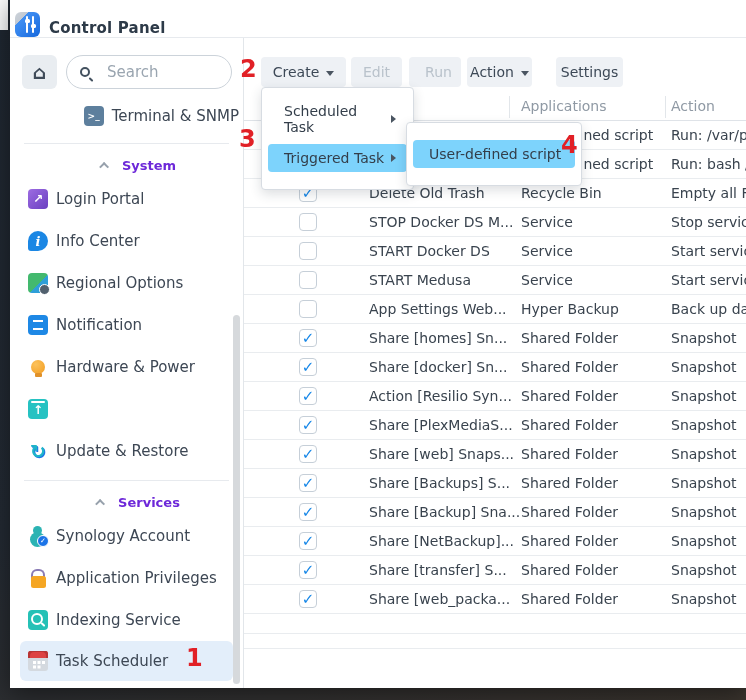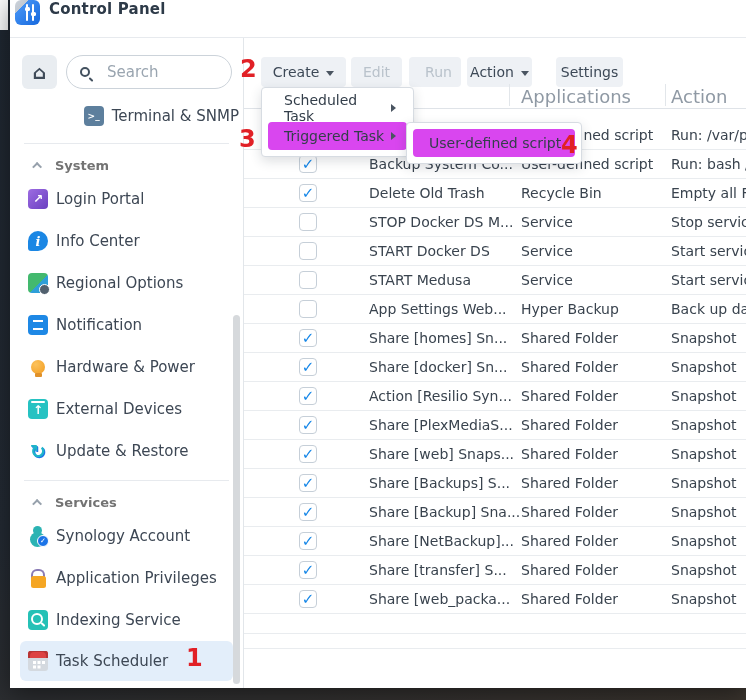--- a/index.html
+++ b/index.html
@@ -11,21 +11,21 @@
   }
   
   .desktop-sliver { position:absolute; left:0; top:0; width:8px; height:30px; background:#fafbfc; }
 
   .window {
     position:absolute; left:10px; top:0; right:0; height:688px;
     background:#fff; overflow:hidden; display:flex; flex-direction:column;
     box-shadow: 0 6px 24px rgba(0,0,0,.45);
   }
   
-  .titlebar { height:38px; flex:none; display:flex; align-items:flex-start; padding-left:5px; border-bottom:1px solid #e7eaee; background:#fff; }
+  .titlebar { height:38px; flex:none; display:flex; align-items:flex-end; padding-left:5px; border-bottom:1px solid #e7eaee; background:#fff; }
   .app-icon { width:25px; height:25px; border-radius:6px; position:relative; flex:none;
     background: linear-gradient(135deg,#cdd3da 0%, #c2c9d2 28%, #3f8ef2 28%, #1668dd 100%); }
   .app-icon::before { content:""; position:absolute; left:11px; top:4px; width:2px; height:17px; background:#fff; border-radius:1px; box-shadow:6px 0 0 #fff; }
   .app-icon::after  { content:""; position:absolute; left:9.5px; top:7px; width:5px; height:4px; background:#fff; border-radius:1.5px; box-shadow:6px 5px 0 #fff; }
   .title { margin-left:9px; font-size:15px; font-weight:bold; color:#2d3a48; letter-spacing:.2px; }
 
   .app { flex:1; display:flex; min-height:0; }
 
   
   .sidebar { width:234px; flex:none; border-right:1px solid #e2e6ea; position:relative; padding-top:17px; overflow:hidden; background:#fff; }
@@ -35,21 +35,21 @@
   .search-box { flex:1; height:34px; border:1px solid #ccd3da; border-radius:17px; display:flex; align-items:center; gap:17px; padding:0 13px; background:#fff; }
   .mag { width:10px; height:10px; border:2px solid #43515f; border-radius:50%; position:relative; flex:none; }
   .mag::after { content:""; position:absolute; width:2px; height:5px; background:#43515f; left:8px; top:8px; transform:rotate(-45deg); border-radius:1px; }
   .search-ph { color:#9aa5b0; font-size:15px; }
 
   .srow { display:flex; align-items:center; height:42px; padding-left:18px; margin:0 4px 0 0; font-size:15px; color:#3d4754; }
   .srow.first { height:38px; margin-top:8px;justify-content:flex-end; }
   .srow.selected { background:#e3eefa; border-radius:6px; margin:0 10px; padding-left:8px; height:40px; }
   .slabel { margin-left:8px; white-space:nowrap; }
   .sdiv { height:1px; background:#e7eaee; margin:8px 14px; }
-  .section-h { display:flex; align-items:center; height:26px; margin-top:6px; padding-left:25px; color:#737373; font-weight:bold; font-size:13px; }
+  .section-h { display:flex; align-items:center; height:26px; margin-top:6px; padding-left:25px; color:#6d28d9; font-weight:bold; font-size:13px;justify-content:center; }
   .section-h span { margin-left:13px; }
   .chev { width:7px; height:7px; border-top:2px solid #97a1ac; border-left:2px solid #97a1ac; transform:rotate(45deg) translateY(2px); }
 
   
   .sicon { width:20px; height:20px; border-radius:4px; position:relative; flex:none; display:flex; align-items:center; justify-content:center; color:#fff; font-weight:bold; }
   .i-terminal-icon { background:#5d7f9d; font-size:9px; }
   .i-terminal-icon::before { content:">_"; letter-spacing:0; }
   .i-info-center-icon { background:#1b87e4; border-radius:50% 50% 50% 3px; font-size:13px; }
   .i-info-center-icon::before { content:"i"; font-family:"DejaVu Serif",serif; font-style:italic; }
   .i-login-portal-icon { background:linear-gradient(135deg,#9d6ce2,#6a3fc0); font-size:12px; }
@@ -86,43 +86,43 @@
   .toolbar { position:absolute; left:17px; top:19px; display:flex; }
   .tbtn { height:30px; background:#eef1f5; border-radius:4px; display:flex; align-items:center; justify-content:center; gap:7px; font-size:14px; color:#3c4856; cursor:pointer; }
   .tbtn.disabled { color:#b9c2cb; cursor:default; }
   .tbtn:nth-child(1){ width:85px; margin-right:5px; }
   .tbtn:nth-child(2){ width:51px; margin-right:7px; }
   .tbtn:nth-child(3){ width:52px; margin-right:6px;padding-left:7px; }
   .tbtn:nth-child(4){ width:65px; margin-right:24px; }
   .tbtn:nth-child(5){ width:67px; }
   .caret { width:0; height:0; border-left:4px solid transparent; border-right:4px solid transparent; border-top:5px solid #4a5561; margin-top:2px; }
 
-  .grid-header { position:absolute; left:0; right:0; top:44px; height:27px; border-bottom:1px solid #dfe3e8; font-size:18px; color:#8f99a4; }
+  .grid-header { position:absolute; left:0; right:0; top:56px; height:27px; border-bottom:1px solid #dfe3e8; font-size:14px; color:#8f99a4; }
   .gh-cell { position:absolute; top:4px; }
   .gh-apps { left:277px; } .gh-action { left:427px; }
   .gh-sep { position:absolute; top:2px; bottom:2px; width:1px; background:#e2e6ea; }
   .sep1 { left:265px; } .sep2 { left:421px; }
 
   .tbody { position:absolute; left:0; right:0; top:83px; }
   .trow { height:29px; display:flex; align-items:center; border-bottom:1px solid #e9ecef; font-size:14px; color:#39434e; }
   .cbox { position:absolute; left:55px; width:18px; height:18px; border:1px solid #c6cfd8; border-radius:4px; background:#fff; display:flex; align-items:center; justify-content:center; }
   .cbox.checked::before { content:"\2713"; color:#1687e8; font-size:15px; font-weight:bold; }
   .trow { position:relative; }
   .cell { overflow:hidden; white-space:nowrap; }
   .c-name { position:absolute; left:125px; width:150px; }
   .c-app { position:absolute; left:277px; width:146px; }
   .c-action { position:absolute; left:427px; right:0; }
   .xline { position:absolute; left:0; right:0; height:1px; background:#e9ecef; }
 
   
   .menu { position:absolute; background:#fff; border:1px solid #d7dce2; border-radius:4px; box-shadow:0 4px 12px rgba(40,50,60,.16); padding:6px 0; z-index:5; }
   .create-menu { left:17px; top:49px; width:153px; }
   .create-submenu { left:162px; top:84px; width:176px; }
-  .menu-item { height:28px; display:flex; align-items:center; justify-content:space-between; margin:0 6px; padding:0 11px 0 16px; border-radius:4px; font-size:14px; color:#333e4a; cursor:pointer; }
-  .menu-item.highlighted { background:#d946ef; }
+  .menu-item { height:28px; display:flex; align-items:center; justify-content:space-between; margin:11px 6px; padding:0 11px 0 16px; border-radius:4px; font-size:14px; color:#333e4a; cursor:pointer; }
+  .menu-item.highlighted { background:#7dd3fc; }
   .sub-arrow { width:0; height:0; border-top:4px solid transparent; border-bottom:4px solid transparent; border-left:5px solid #4a5561; }
 
   
   .ann { position:absolute; z-index:9; color:#e12026; font-size:24px; font-weight:bold; font-family:"DejaVu Sans","Liberation Sans",sans-serif; line-height:1; }
   .ann1 { left:176px; top:646px; }
   .ann2 { left:230px; top:57px; }
   .ann3 { left:229px; top:127px; }
   .ann4 { left:551px; top:133px; }
 </style>
 </head>
@@ -172,21 +172,20 @@
           <div class="srow">
             <span class="sicon i-notification-icon"></span>
             <span class="slabel">Notification</span>
           </div>
           <div class="srow">
             <span class="sicon i-hardware-power-icon"></span>
             <span class="slabel">Hardware &amp; Power</span>
           </div>
           <div class="srow">
             <span class="sicon i-external-devices-icon"></span>
-            <span class="slabel">External Devices</span>
           </div>
           <div class="srow">
             <span class="sicon i-update-restore-icon"></span>
             <span class="slabel">Update &amp; Restore</span>
           </div>
           <div class="sdiv"></div>
           <div class="section-h">
             <i class="chev"></i>
             <span>Services</span>
           </div>

